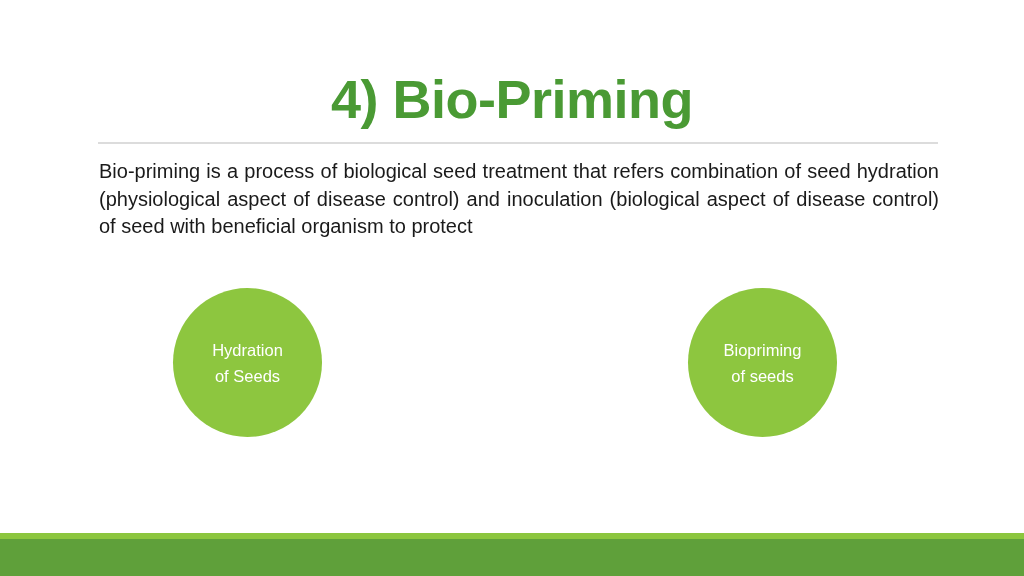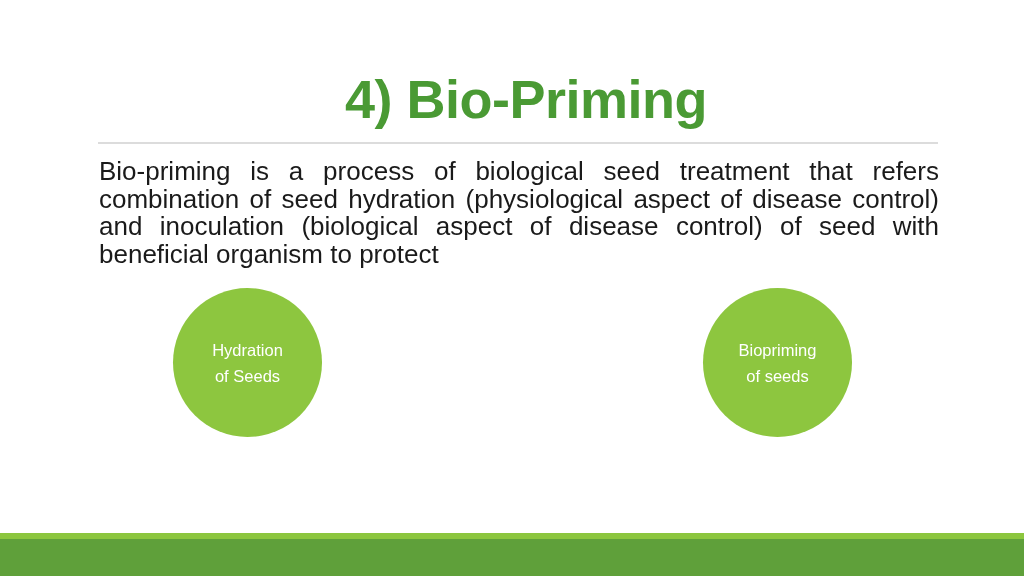--- a/index.html
+++ b/index.html
@@ -17,21 +17,21 @@
   .slide {
     position: relative;
     width: 1024px;
     height: 576px;
     background: #ffffff;
   }
 
   
   .title {
     position: absolute;
-    left: 106px;
+    left: 92px;
     top: 68px;
     width: 840px;
     text-align: center;
     font-family: "Liberation Sans", sans-serif;
     font-weight: bold;
     font-size: 54px;
     line-height: 62px;
     letter-spacing: -0.5px;
     color: #4A9A34;
     white-space: nowrap;
@@ -46,21 +46,21 @@
     background: #dcdcdc;
   }
 
   
   .body-text {
     position: absolute;
     left: 99px;
     top: 158px;
     width: 840px;
     font-family: "Liberation Sans", sans-serif;
-    font-size: 26px;
+    font-size: 20px;
     line-height: 27.5px;
     color: #1a1a1a;
     text-align: justify;
     text-justify: inter-word;
   }
   .body-text .last-line {
     display: block;
   }
 
   
@@ -88,21 +88,21 @@
     color: #ffffff;
     font-family: "Liberation Sans", sans-serif;
     font-size: 16.5px;
     line-height: 26px;
     font-weight: normal;
     white-space: pre-line;
   }
 
   #circle-1 { left: 173px; }
   #circle-2 { left: 438px; }
-  #circle-3 { left: 703px; }
+  #circle-3 { left: 688px; }
 
   
   .footer-stripe-light {
     position: absolute;
     left: 0;
     top: 533px;
     width: 1024px;
     height: 6px;
     background: #8CC63E;
   }

